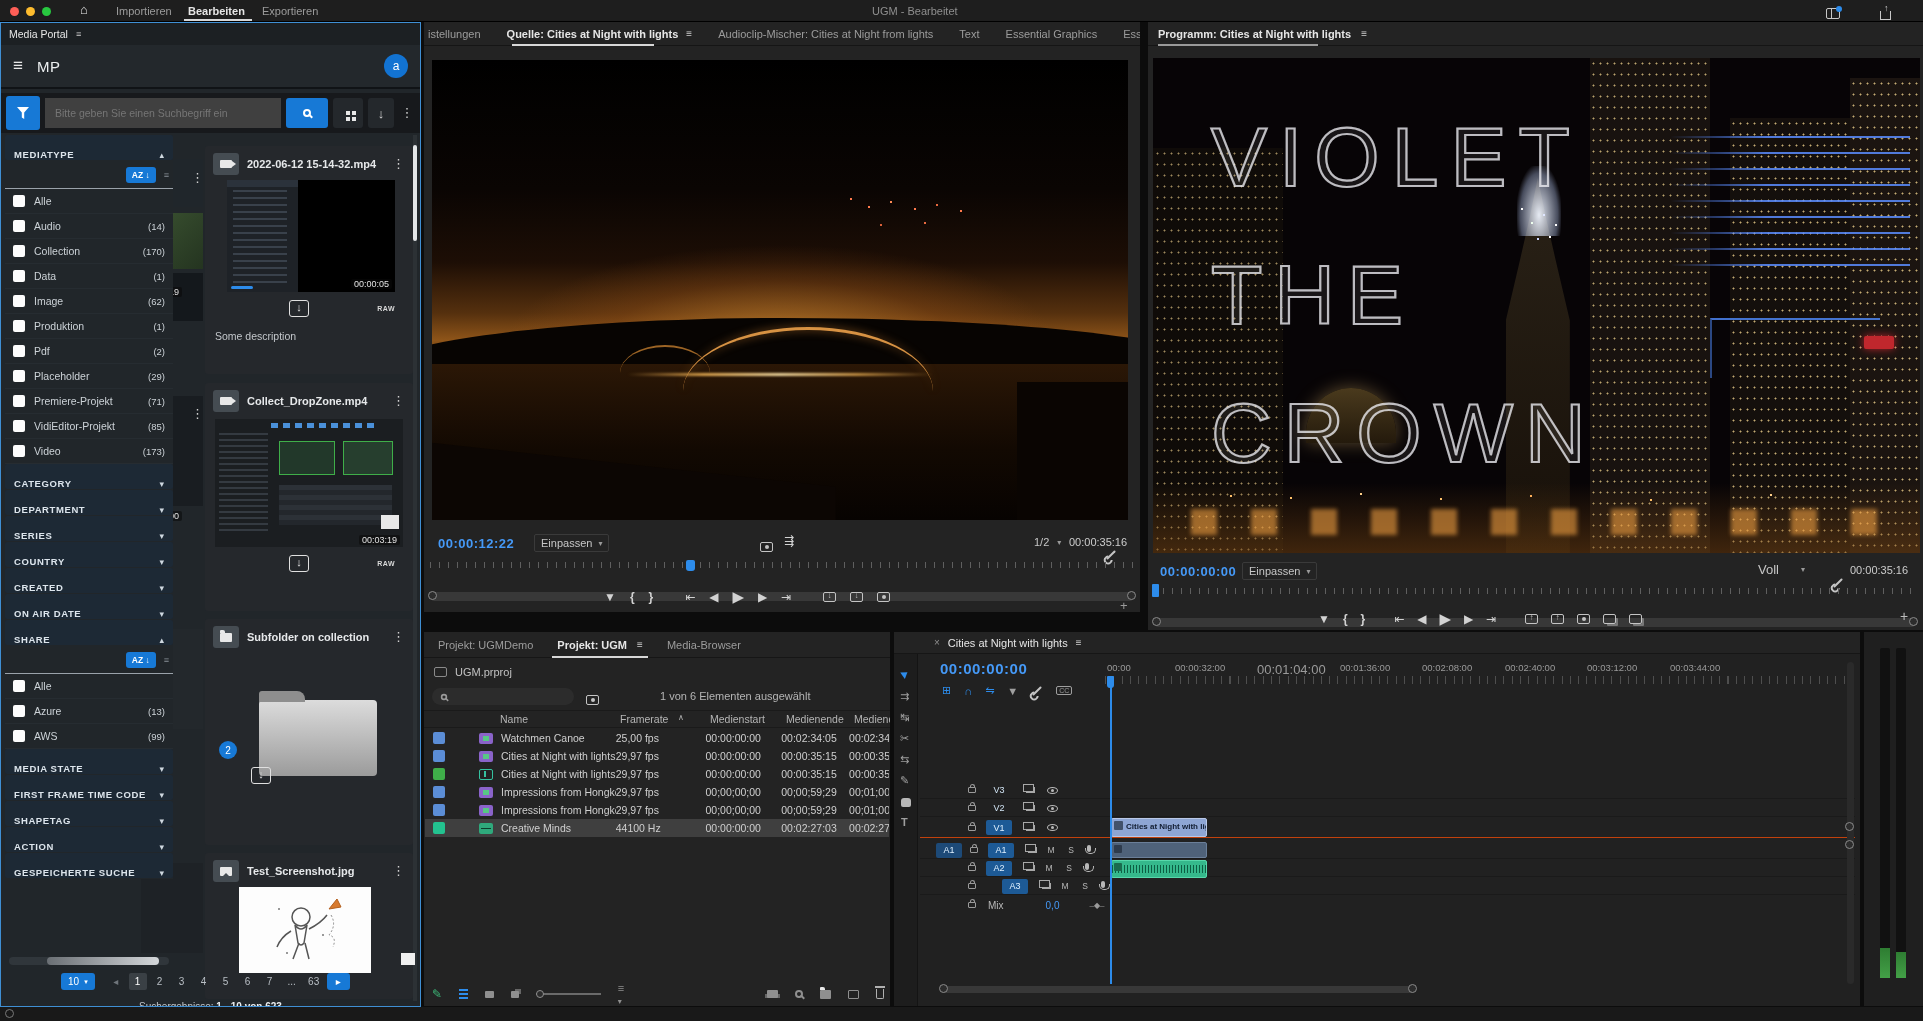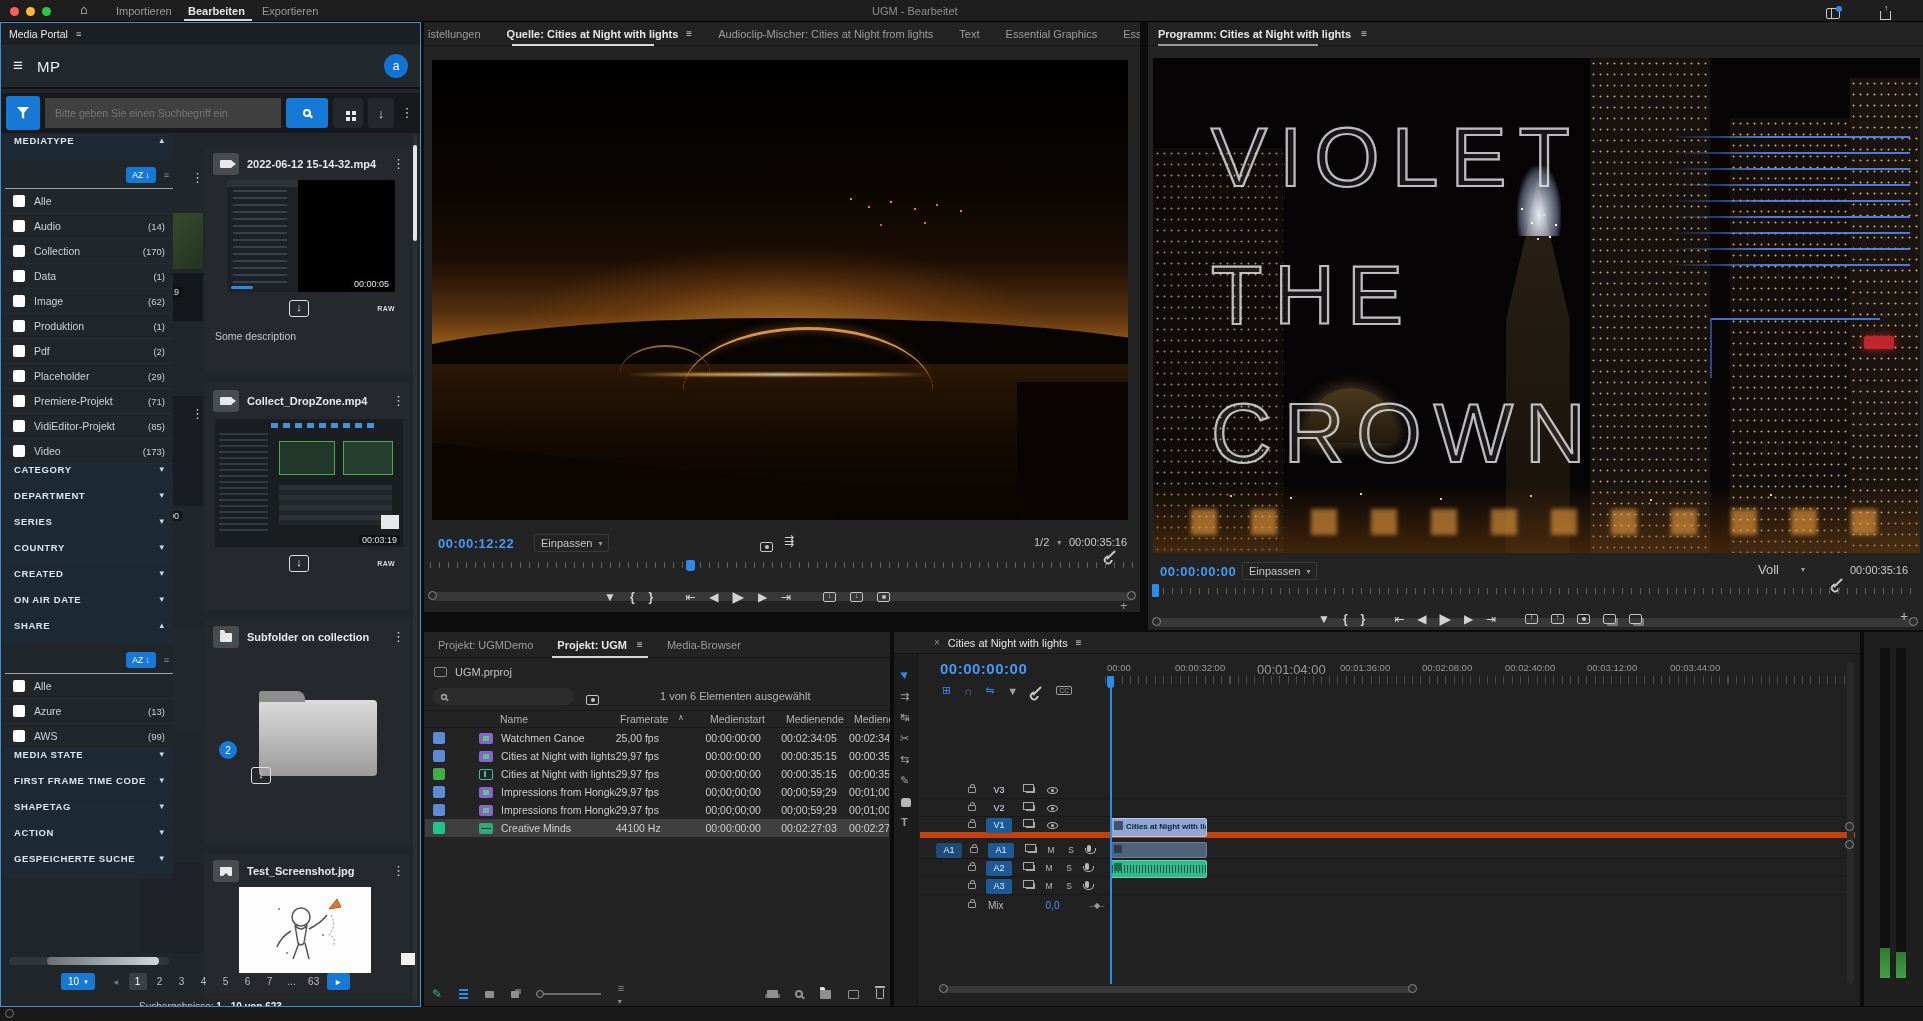--- a/index.html
+++ b/index.html
@@ -10,29 +10,29 @@
   .panel{background:#232323;position:absolute;overflow:hidden}
   .tab{font-size:11px;color:#9c9c9c;white-space:nowrap}
   .tab.on{color:#e6e6e6}
   .underline{position:absolute;height:2px;background:#d8d8d8}
   .tc-blue{color:#4599f7;font-weight:bold;letter-spacing:.5px}
   .dim{color:#9a9a9a}
   .kebab{color:#cfcfcf;font-size:13px;line-height:10px}
   .burger{color:#cfcfcf}
   
   .mp-panel{left:0;top:22px;width:421px;height:985px;background:#21262a;border:1px solid #3f8fd4;position:absolute;overflow:hidden;z-index:30}
-  .fsec{background:#1d2935;border-radius:2px;display:flex;align-items:flex-start;justify-content:space-between;padding:0 9px;height:25px;margin-bottom:1px}
+  .fsec{background:#1d2935;border-radius:2px;display:flex;align-items:flex-end;justify-content:space-between;padding:0 9px;height:25px;margin-bottom:1px}
   .fsec span{font-size:9.5px;font-weight:bold;letter-spacing:.6px;color:#dde5ec}
   .fsec i{font-style:normal;color:#cfd8e0;font-size:9px}
   .fitem{display:flex;align-items:center;height:25px;border-bottom:1px solid #262c31;padding:0 8px;gap:9px}
   .fitem .lbl{font-size:10.5px;color:#ccd2d7;flex:1}
   .fitem .cnt{font-size:9.5px;color:#ccd2d7}
   .cb{width:12px;height:12px;background:#fdfdfd;border-radius:2px;flex:none}
   .sortrow{display:flex;justify-content:flex-end;align-items:center;gap:8px;height:28px;border-bottom:1px solid #9aa2aa;padding:0 4px}
-  .azbtn{background:#1779d6;color:#fff;font-size:8.5px;font-weight:normal;border-radius:3px;padding:3px 6px}
+  .azbtn{background:#1779d6;color:#fff;font-size:8.5px;font-weight:bold;border-radius:3px;padding:3px 6px}
   .sortlines{color:#8a9299;font-size:9px}
   .card{position:absolute;left:204px;width:208px;background:#25282c;border-radius:3px;padding:7px 8px}
   .card-h{display:flex;align-items:center;gap:8px}
   .card-t{font-size:11px;font-weight:bold;color:#e6e8ea;flex:1;white-space:nowrap;overflow:hidden}
   .tile{width:26px;height:22px;background:#454c52;border-radius:3px;display:flex;align-items:center;justify-content:center;flex:none}
   .cam{width:12px;height:8px;background:#e8e8e8;border-radius:1px;position:relative}
   .cam::after{content:"";position:absolute;right:-4px;top:1px;border-left:4px solid #e8e8e8;border-top:3px solid transparent;border-bottom:3px solid transparent}
   .fold-s{width:12px;height:9px;background:#e8e8e8;border-radius:1px;position:relative}
   .fold-s::before{content:"";position:absolute;top:-3px;left:0;width:5px;height:3px;background:#e8e8e8;border-radius:1px 2px 0 0}
   .img-s{width:12px;height:9px;background:#e8e8e8;border-radius:1px;position:relative;overflow:hidden}
@@ -398,21 +398,21 @@
     <span class="eye" style="margin-left:12px"></span>
   </div>
 
   <div class="abs flex" style="left:26px;top:168px;width:935px;height:17px;border-bottom:1px solid #1a1a1a">
     <span class="lock" style="margin-left:48px"></span>
     <span class="tname" style="margin-left:10px">V2</span>
     <span class="patch" style="margin-left:14px"></span>
     <span class="eye" style="margin-left:12px"></span>
   </div>
 
-  <div class="abs flex" style="left:26px;top:186px;width:935px;height:20px;border-bottom:6px solid #c2410c">
+  <div class="abs flex" style="left:26px;top:186px;width:935px;height:20px;border-bottom:1px solid #c2410c">
     <span class="lock" style="margin-left:48px"></span>
     <span class="tname tgt" style="margin-left:10px">V1</span>
     <span class="patch" style="margin-left:14px"></span>
     <span class="eye" style="margin-left:12px"></span>
   </div>
 
   <div class="abs flex" style="left:26px;top:210px;width:935px;height:17px;border-bottom:1px solid #1a1a1a">
     <span class="tname tgt" style="margin-left:16px;background:#1d4a78">A1</span>
     <span class="lock" style="margin-left:8px"></span>
     <span class="tname tgt" style="margin-left:10px">A1</span>
@@ -426,21 +426,21 @@
     <span class="lock" style="margin-left:48px"></span>
     <span class="tname tgt" style="margin-left:10px">A2</span>
     <span class="patch" style="margin-left:14px"></span>
     <span class="ms" style="margin-left:8px">M</span>
     <span class="ms" style="margin-left:8px">S</span>
     <span class="mic" style="margin-left:10px"></span>
   </div>
 
   <div class="abs flex" style="left:26px;top:246px;width:935px;height:17px;border-bottom:1px solid #1a1a1a">
     <span class="lock" style="margin-left:48px"></span>
-    <span class="tname tgt" style="margin-left:10px">A3</span>
+    <span class="tname tgt" style="margin-left:26px">A3</span>
     <span class="patch" style="margin-left:14px"></span>
     <span class="ms" style="margin-left:8px">M</span>
     <span class="ms" style="margin-left:8px">S</span>
     <span class="mic" style="margin-left:10px"></span>
   </div>
 
   <div class="abs flex" style="left:26px;top:264px;width:935px;height:18px">
     <span class="lock" style="margin-left:48px"></span>
     <span style="margin-left:12px;font-size:10px;color:#b8b8b8">Mix</span>
     <span style="margin-left:42px;font-size:10px;color:#4599f7">0,0</span>

